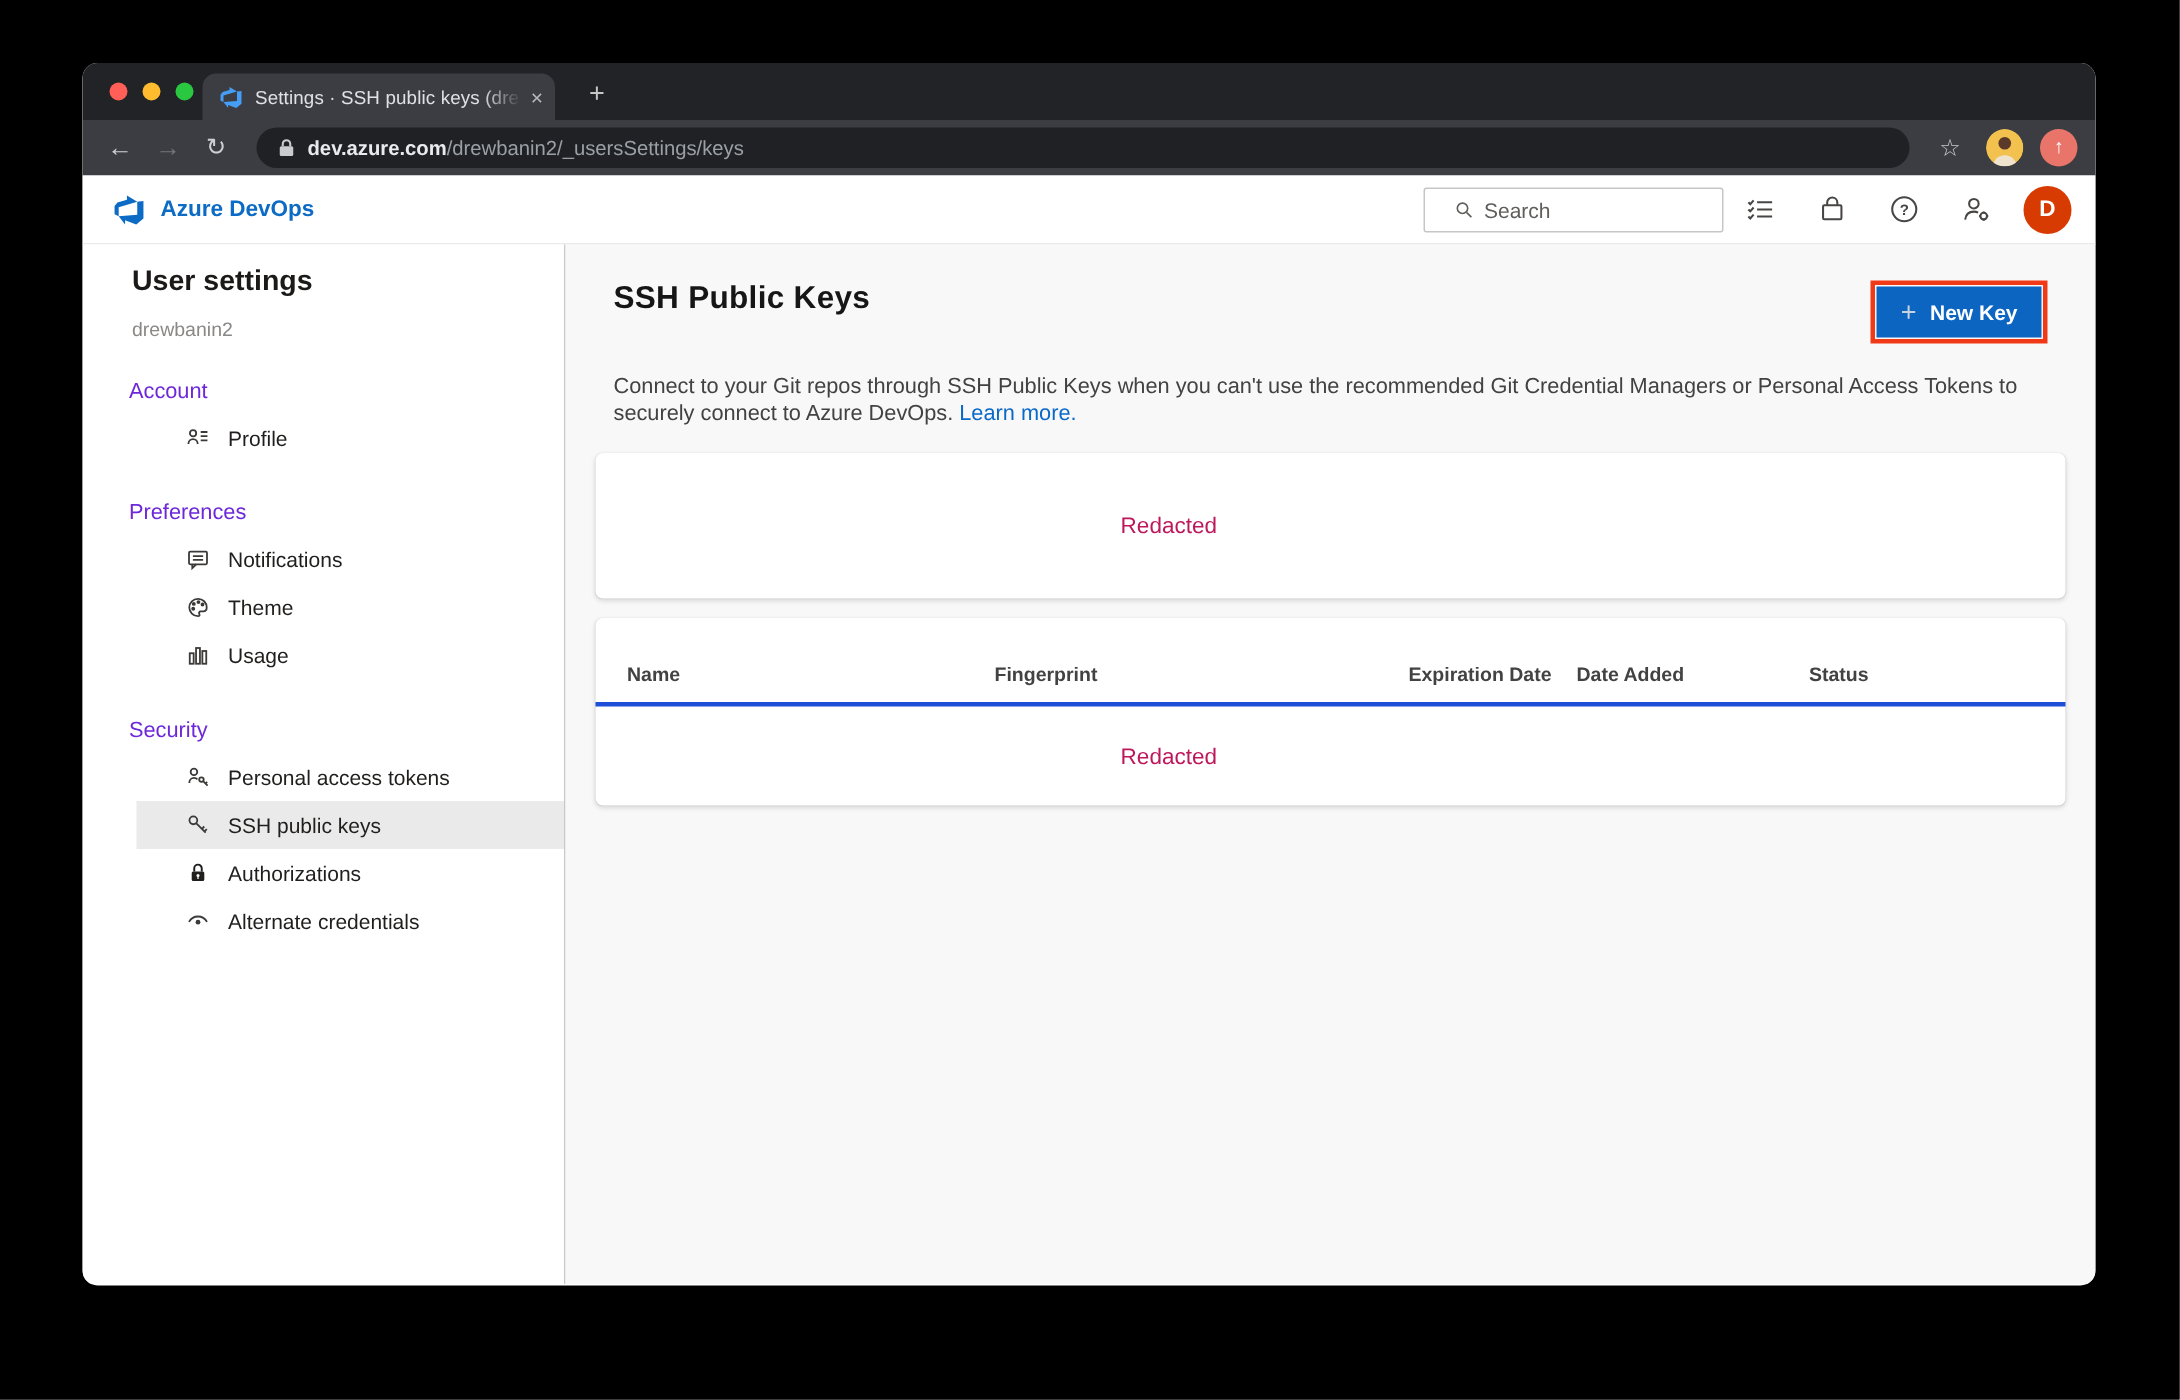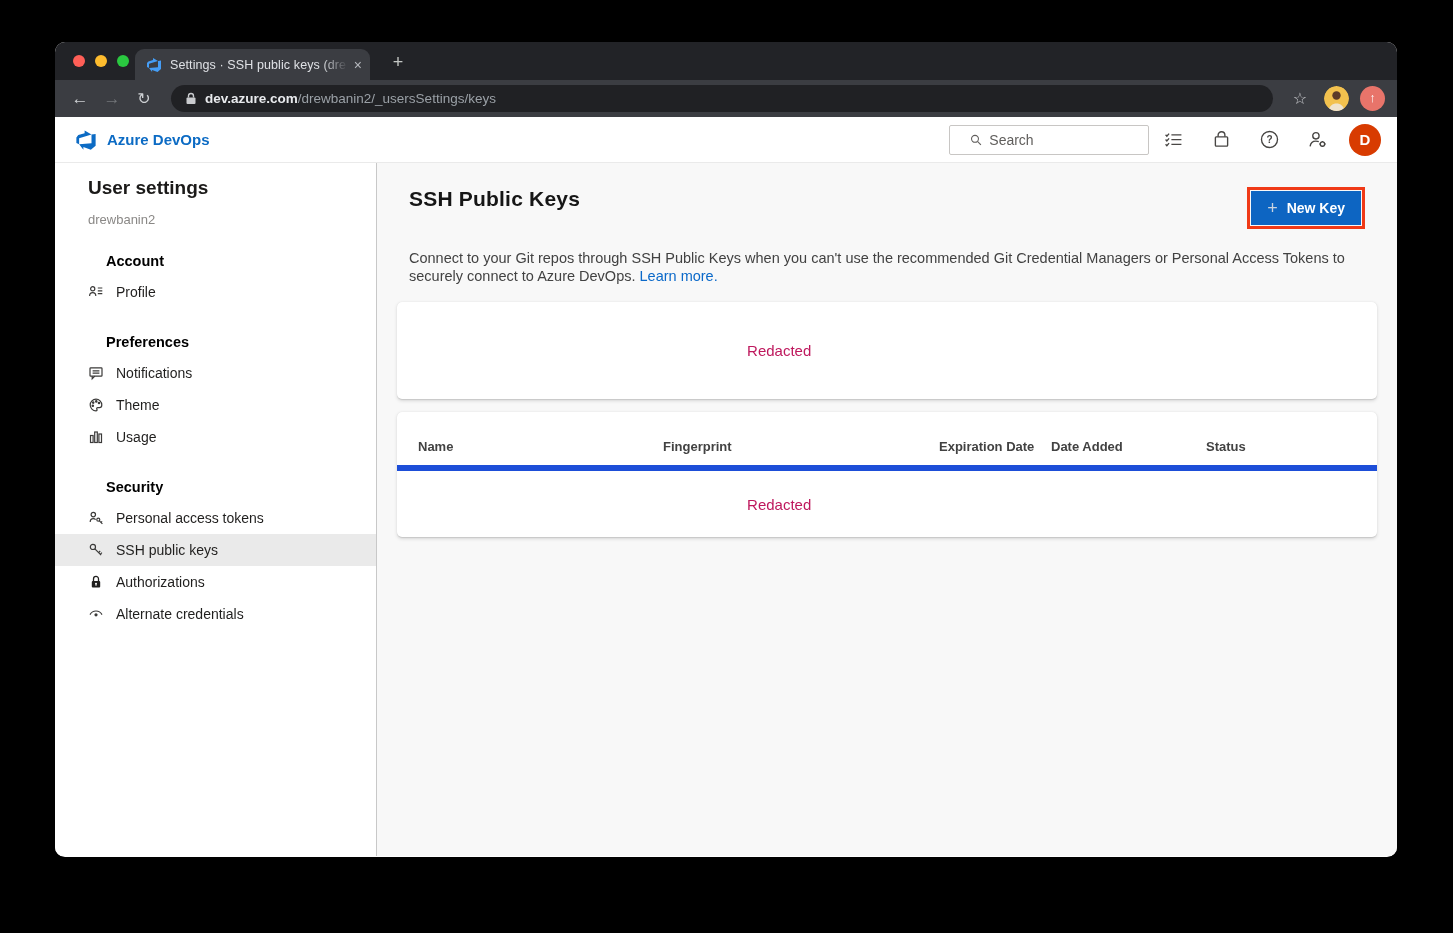--- a/index.html
+++ b/index.html
@@ -52,44 +52,44 @@
   .hicon { width:48px; height:46px; display:flex; align-items:center; justify-content:center; }
   .app-avatar { width:32px; height:32px; border-radius:50%; background:#d83b01; color:#fff;
                 font-size:15px; font-weight:bold; display:flex; align-items:center;
                 justify-content:center; margin-left:8px; }
 
   
   .bodyrow { display:flex; height:693px; }
   .sidebar { width:322px; background:#fff; border-right:1px solid #c8c8c8; padding-top:14px; flex:0 0 auto; }
   .sb-title { font-size:19px; font-weight:bold; color:#1b1a19; margin:0 0 0 33px; }
   .sb-sub { font-size:13px; color:#8a8886; margin:13px 0 0 33px; }
-  .sb-section { font-size:14.5px; font-weight:bold; color:#000000; margin:26px 0 7px 51px; }
+  .sb-section { font-size:14.5px; font-weight:normal; color:#6d28d9; margin:26px 0 7px 31px; }
   .sb-item { height:32px; display:flex; align-items:center; padding-left:33px; gap:12px;
-             font-size:14px; color:#201f1e; cursor:pointer; }
+             font-size:14px; color:#201f1e; cursor:pointer;margin-left:36px; }
   .sb-item.selected { background:#eaeaea; }
   .sb-item svg { flex:0 0 auto; }
 
   .main { flex:1; background:#f8f8f8; padding:24px 20px 0; }
   .titlerow { display:flex; align-items:flex-start; justify-content:space-between; margin:0 12px; }
   .page-title { font-size:21px; font-weight:bold; color:#161616; letter-spacing:.2px; }
   .newkey-wrap { border:3px solid #f03a17; padding:1px; }
   .newkey { background:#0d65c2; color:#fff; border:none; height:34px; padding:0 16px; font-size:14px;
             font-weight:bold; display:flex; align-items:center; gap:9px; cursor:pointer;
             font-family:"Liberation Sans", sans-serif; }
   .newkey .plus { font-weight:normal; font-size:18px; color:#c8d3e0; line-height:1; }
   .desc { margin:21px 12px 0; max-width:945px; font-size:14.5px; line-height:1.22; color:#424242; }
   .desc a { color:#0b69c9; text-decoration:none; }
 
   .card { background:#fff; border-radius:5px; box-shadow:0 1.6px 3.6px rgba(0,0,0,.13),
           0 .3px .9px rgba(0,0,0,.10); }
   .card1 { margin-top:17px; height:97px; display:flex; align-items:center; }
   .redacted { color:#be185d; font-size:15px; width:78%; text-align:center; }
   .card2 { margin-top:13px; }
   .thead { display:flex; align-items:flex-end; padding:0 0 11px 21px; height:59px;
-           border-bottom:6px solid #1d4ed8; font-size:13px; font-weight:bold; color:#424242; }
+           border-bottom:3px solid #1d4ed8; font-size:13px; font-weight:bold; color:#424242; }
   .col-name { width:245px; } .col-fp { width:276px; } .col-exp { width:112px;margin-top:48px; }
   .col-added { width:155px; } .col-status { flex:1; }
   .tbody { height:66px; display:flex; align-items:center; }
 </style>
 </head>
 <body>
 
 <div class="window">
 
   <div class="tabstrip">

